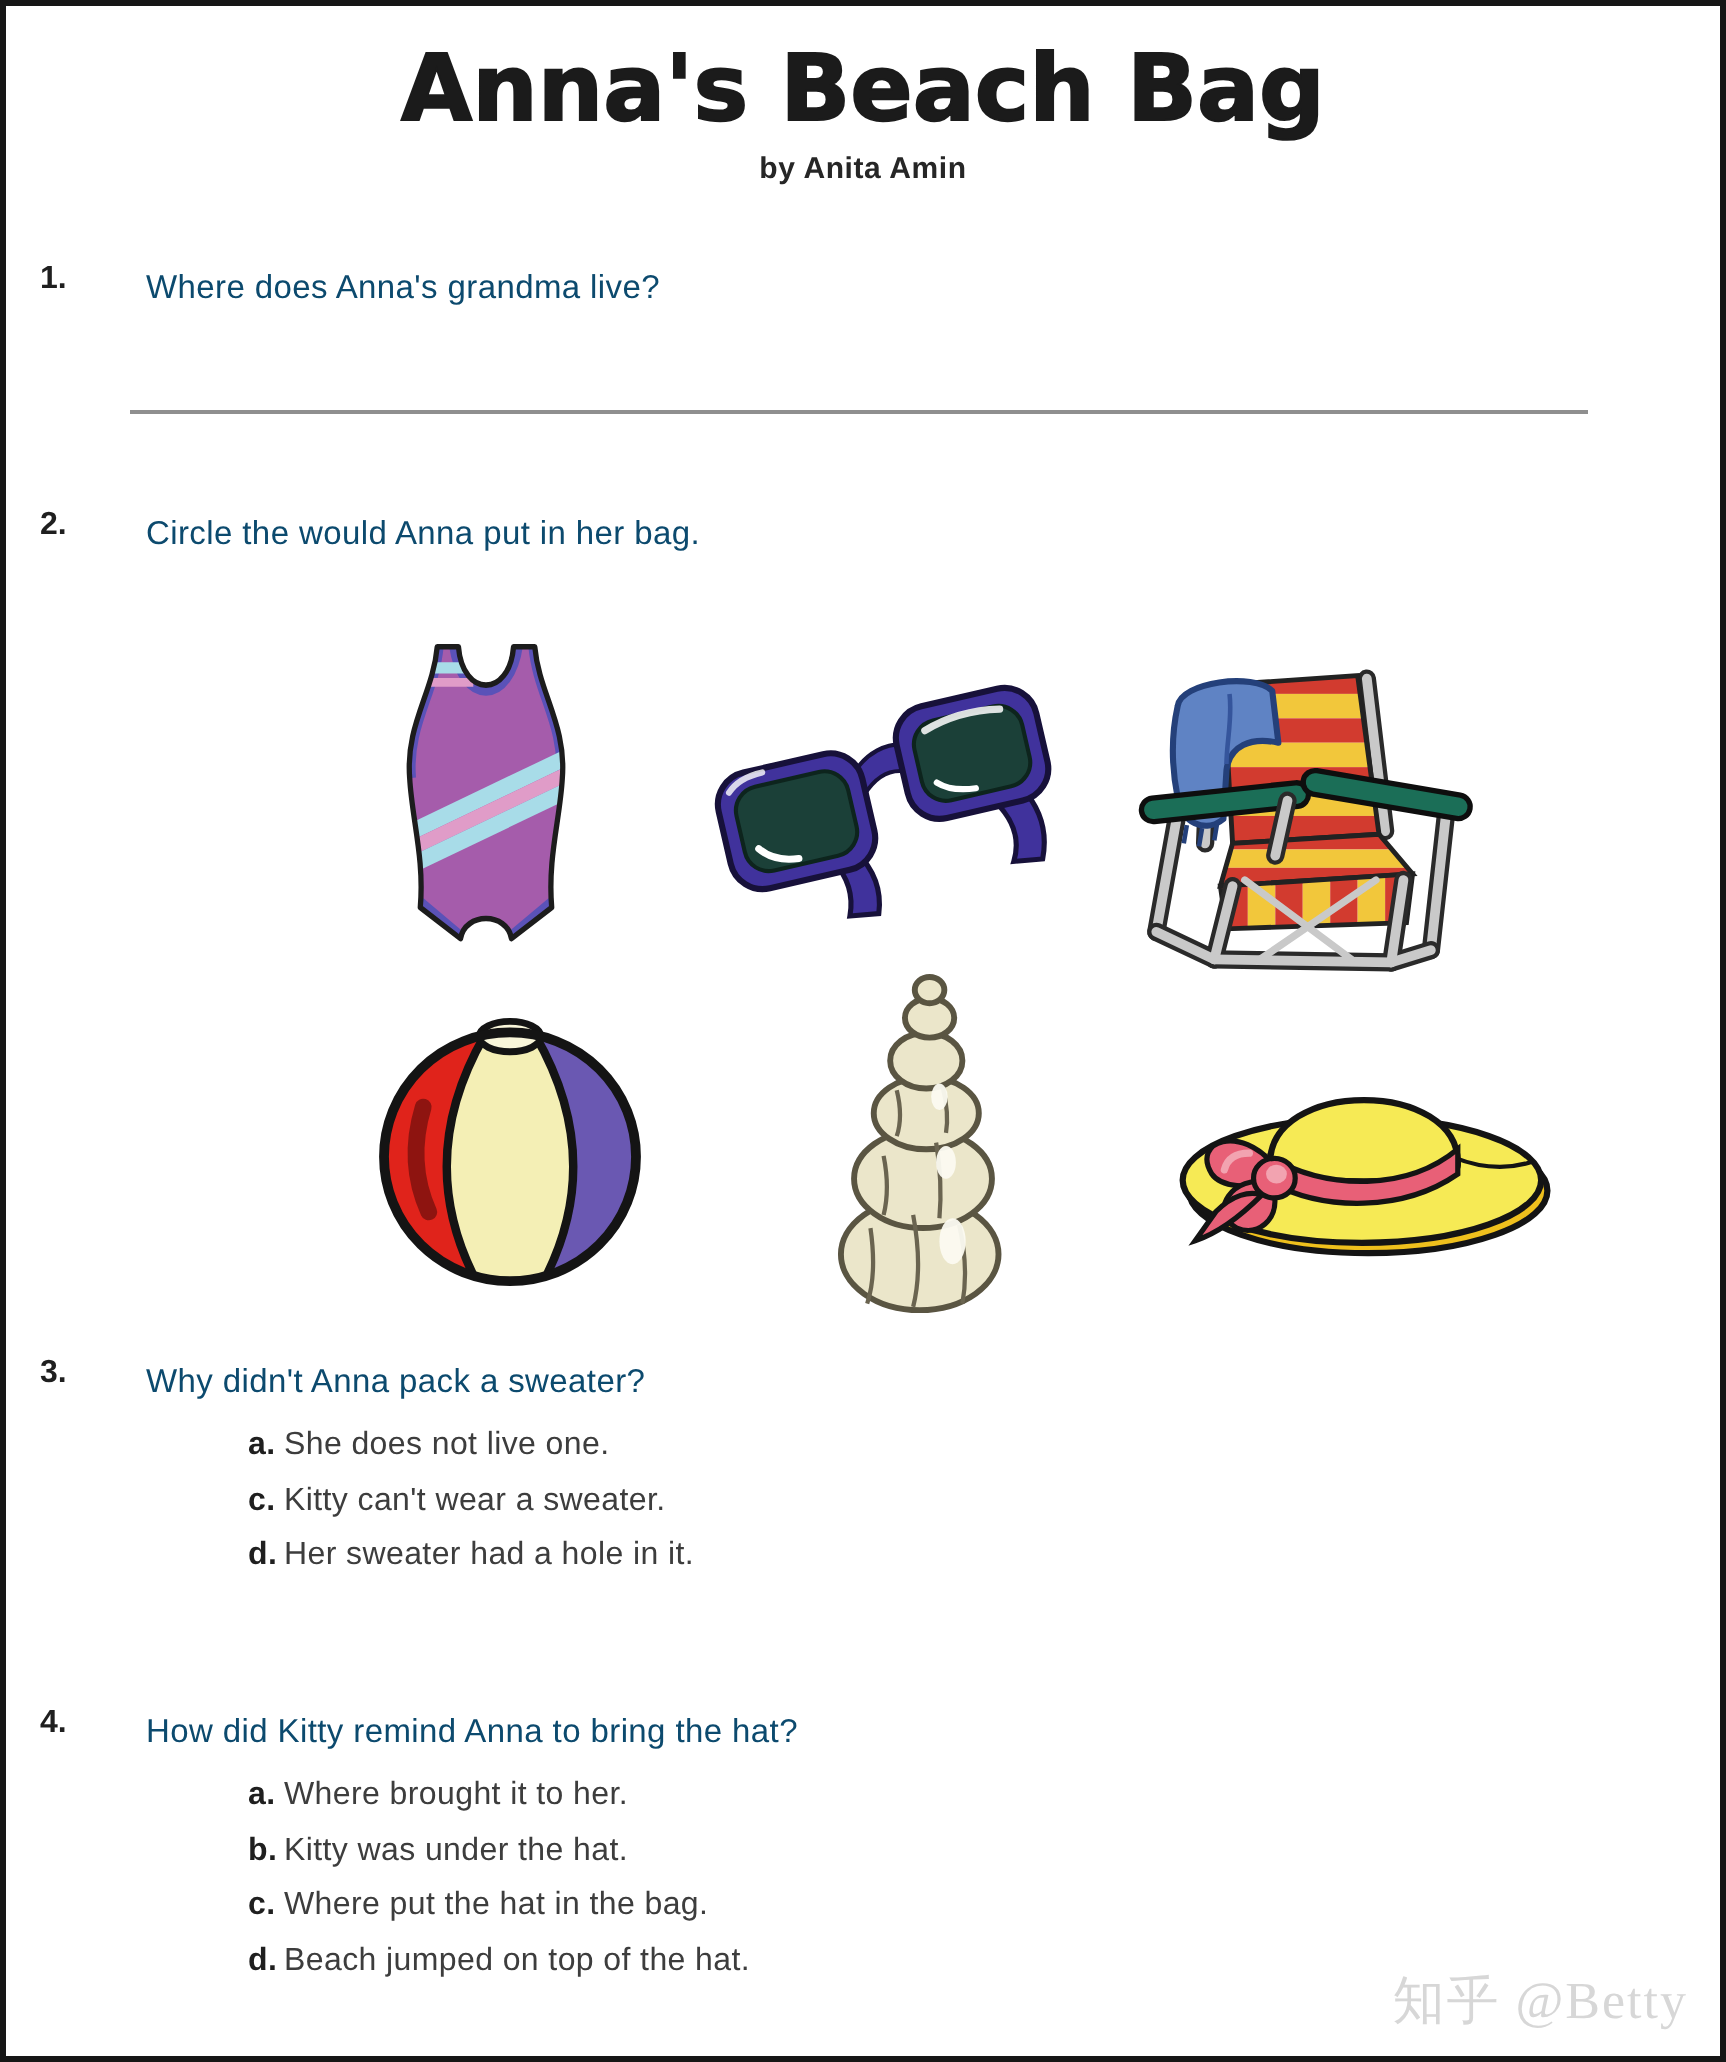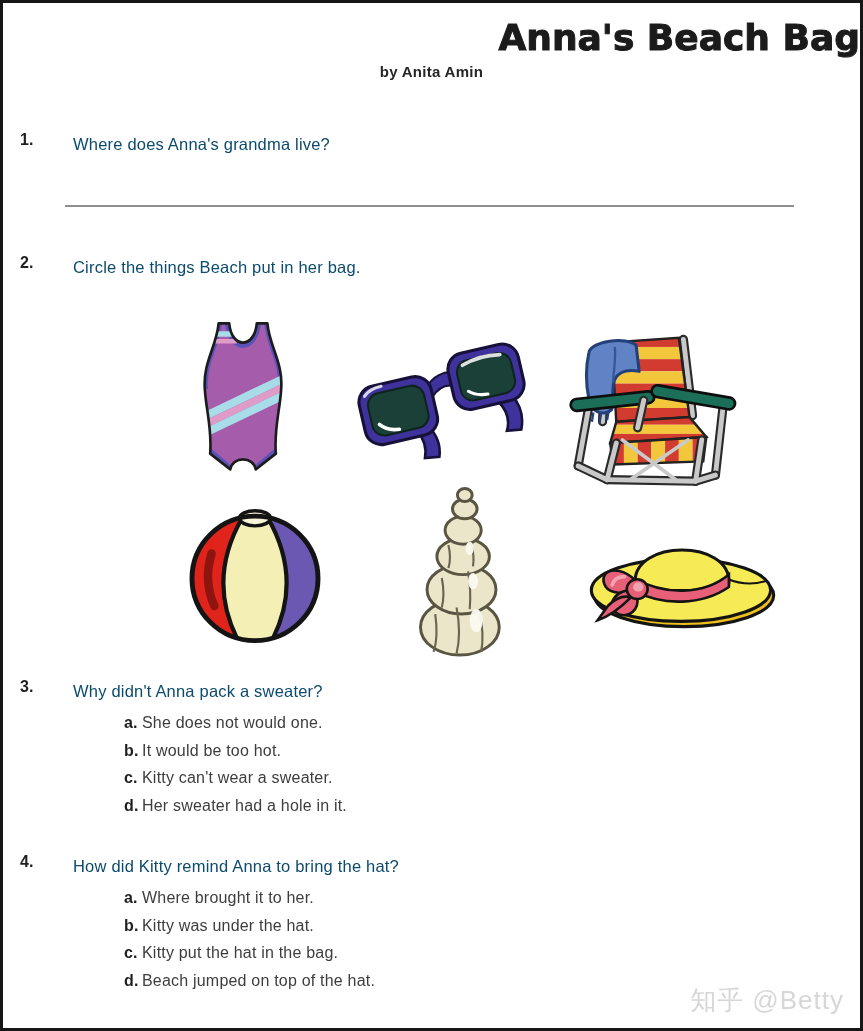--- a/index.html
+++ b/index.html
@@ -9,65 +9,64 @@
     box-sizing:border-box;
     background:#ffffff;
     border:3px solid #161616;
     font-family:"Liberation Sans", sans-serif;
     overflow:hidden;
   }
   .header { position:absolute; top:14px; left:0; width:100%; text-align:center; }
   .title {
     margin:0;
     font-family:"DejaVu Sans", sans-serif;
-    font-size:36px; font-weight:800; color:#1b1b1b;
+    font-size:46px; font-weight:800; color:#1b1b1b;
     letter-spacing:0px;
-    text-align:right;
     -webkit-text-stroke:1px #1b1b1b;
   }
   .byline { margin-top:5px; font-size:15px; font-weight:bold; color:#262626; letter-spacing:.3px; }
 
   .question { position:absolute; left:0; width:100%; }
   .qnum { position:absolute; left:17px; top:1px; font-weight:bold; font-size:16px; color:#1f1f1f; }
   .qtext { margin-left:70px; font-size:16.5px; color:#0c4a6e; letter-spacing:.2px; line-height:28px; }
 
   .answer-line { position:absolute; top:202px; left:62px; width:729px; height:0; border-top:2px solid #8f8f8f; }
 
   .options { margin-left:121px; margin-top:9px; }
   .option { height:27.6px; font-size:16px; color:#3d3d3d; letter-spacing:.2px; }
   .opt-letter { font-weight:bold; color:#1f1f1f; display:inline-block; width:18px; }
 
   .item { position:absolute; margin:0; padding:0; }
   .item svg { display:block; width:100%; height:100%; }
 
   .watermark {
     position:absolute; right:16px; bottom:10px;
     font-size:26px; color:#d7d7d7; letter-spacing:1px;
-    font-family:Liberation Sans, sans-serif;
+    font-family:Liberation Serif, serif;
   }
 </style>
 </head>
 <body>
 
 <div class="page">
 
   <div class="header">
     <h1 class="title">Anna's Beach Bag</h1>
     <div class="byline">by Anita Amin</div>
   </div>
 
   <div class="question" style="top:127px">
     <span class="qnum">1.</span>
     <div class="qtext">Where does Anna's grandma live?</div>
   </div>
   <div class="answer-line"></div>
 
   <div class="question" style="top:250px">
     <span class="qnum">2.</span>
-    <div class="qtext">Circle the things Beach put in her bag.</div>
+    <div class="qtext">Circle the would Anna put in her bag.</div>
   </div>
 
   <figure class="item" style="left:187px;top:317px;width:106px;height:156px">
     <svg viewBox="0 0 100 140" preserveAspectRatio="none">
       <defs>
         <clipPath id="suitClip">
           <path d="M27,3 C25,24 12,38 14,62 C15,80 21,98 19,120 L38,134 C40,122 60,122 62,134 L81,120 C79,98 85,80 86,62 C88,38 75,24 73,3 L63,3 C61,26 39,26 37,3 Z"></path>
         </clipPath>
       </defs>
       <path d="M27,3 C25,24 12,38 14,62 C15,80 21,98 19,120 L38,134 C40,122 60,122 62,134 L81,120 C79,98 85,80 86,62 C88,38 75,24 73,3 L63,3 C61,26 39,26 37,3 Z" fill="#a55cab" stroke="none"></path>
@@ -243,24 +242,21 @@
       <ellipse cx="52" cy="68" rx="10" ry="9.5" fill="#e86077" stroke="#141414" stroke-width="2.5"></ellipse>
       <ellipse cx="53" cy="66" rx="5" ry="4.5" fill="#f2a3b0"></ellipse>
     </svg>
   </figure>
 
   <div class="question" style="top:674px">
     <span class="qnum">3.</span>
     <div class="qtext">Why didn't Anna pack a sweater?</div>
     <div class="options">
       <div class="option">
-        <span class="opt-letter">a.</span><span class="opt-text">She does not would one.</span>
-      </div>
-      <div class="option">
-        <span class="opt-letter">b.</span><span class="opt-text">It would be too hot.</span>
+        <span class="opt-letter">a.</span><span class="opt-text">She does not live one.</span>
       </div>
       <div class="option">
         <span class="opt-letter">c.</span><span class="opt-text">Kitty can't wear a sweater.</span>
       </div>
       <div class="option">
         <span class="opt-letter">d.</span><span class="opt-text">Her sweater had a hole in it.</span>
       </div>
     </div>
   </div>
 
@@ -268,21 +264,21 @@
     <span class="qnum">4.</span>
     <div class="qtext">How did Kitty remind Anna to bring the hat?</div>
     <div class="options">
       <div class="option">
         <span class="opt-letter">a.</span><span class="opt-text">Where brought it to her.</span>
       </div>
       <div class="option">
         <span class="opt-letter">b.</span><span class="opt-text">Kitty was under the hat.</span>
       </div>
       <div class="option">
-        <span class="opt-letter">c.</span><span class="opt-text">Kitty put the hat in the bag.</span>
+        <span class="opt-letter">c.</span><span class="opt-text">Where put the hat in the bag.</span>
       </div>
       <div class="option">
         <span class="opt-letter">d.</span><span class="opt-text">Beach jumped on top of the hat.</span>
       </div>
     </div>
   </div>
 
   <div class="watermark">知乎 @Betty</div>
 
 </div>

